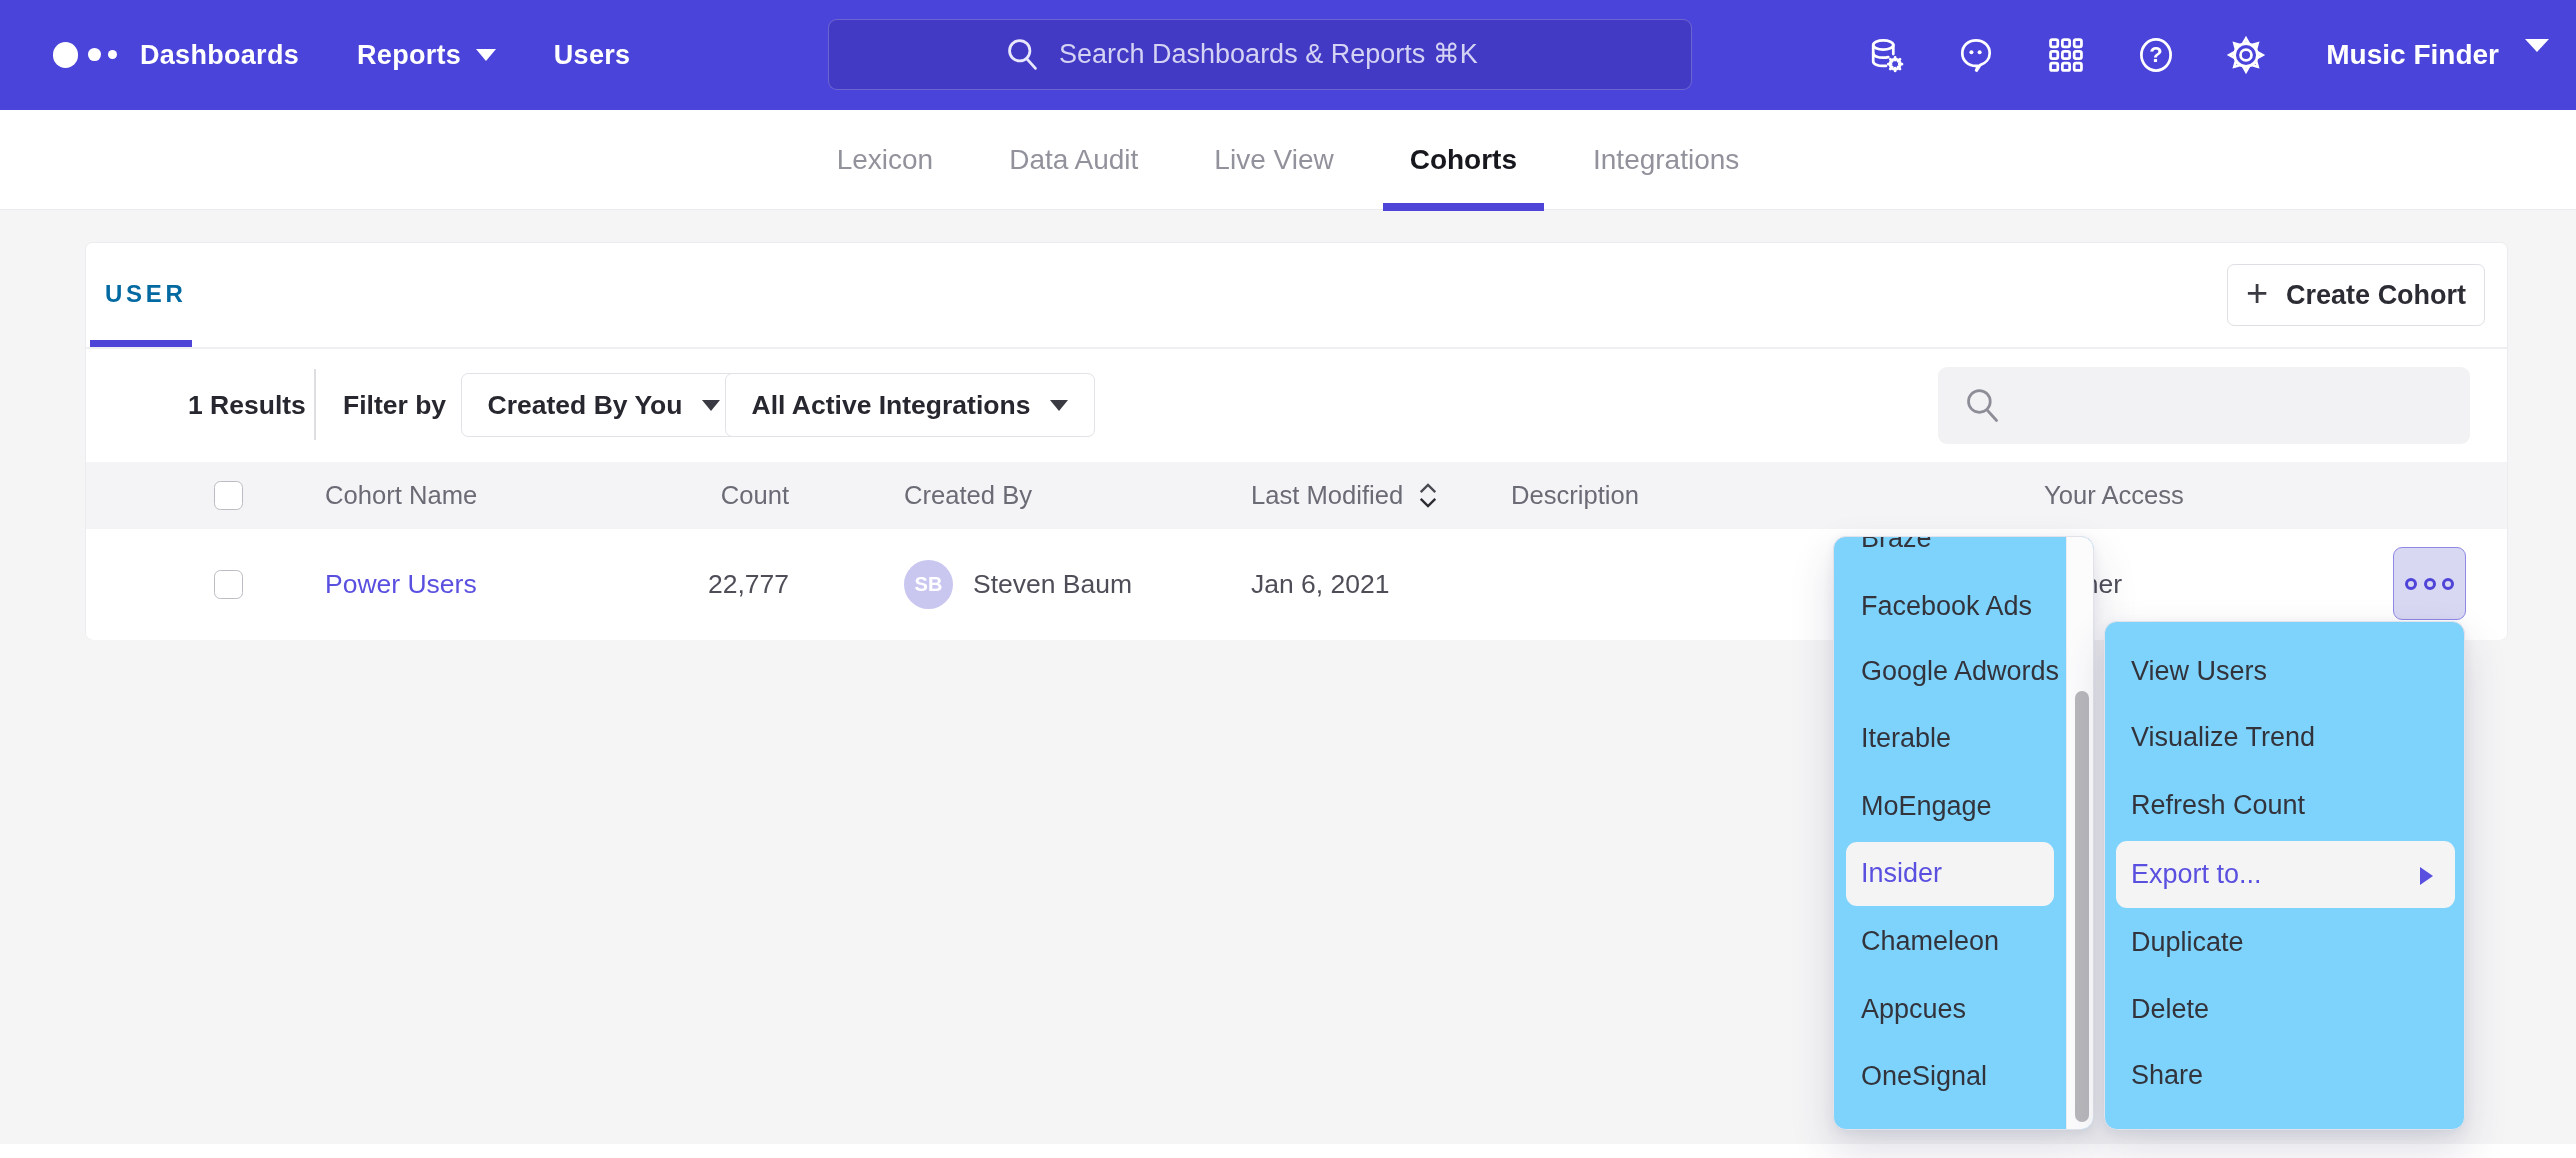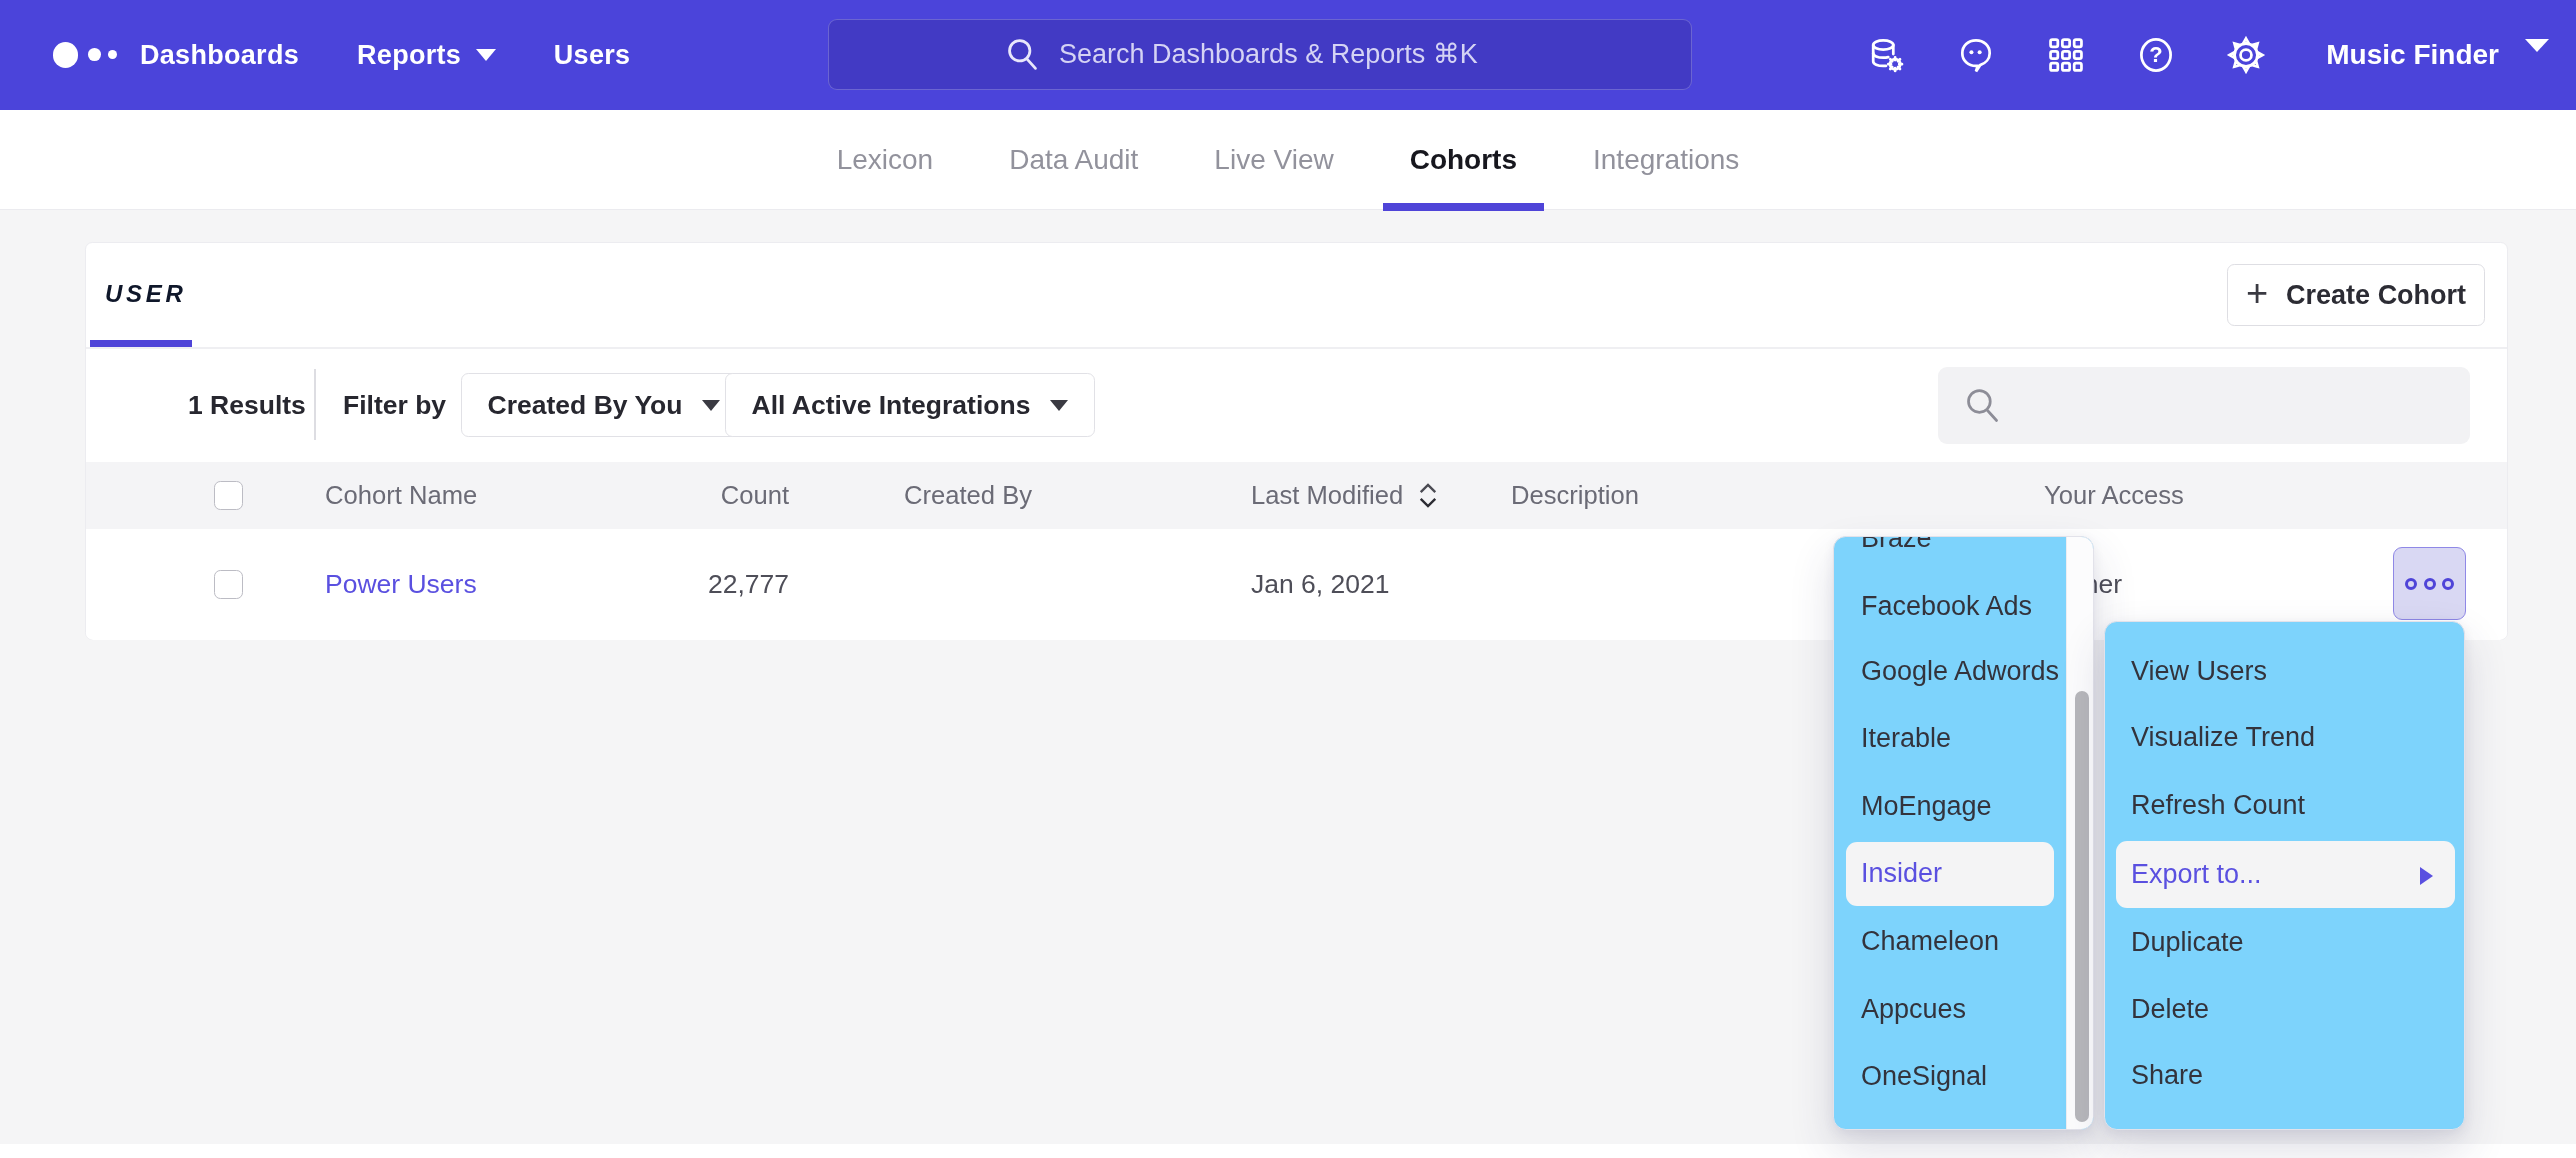--- a/index.html
+++ b/index.html
@@ -28,21 +28,21 @@
   
   .subnav { position:absolute; left:0; top:110px; width:2576px; height:100px; background:#ffffff; border-bottom:1.8px solid #ebebef; display:flex; justify-content:center; }
   .subnav-tabs { display:flex; align-items:center; gap:22px; height:100%; }
   .subtab { position:relative; height:100%; display:flex; align-items:center; padding:4px 27px; font-size:28px; color:#92929c; cursor:pointer; }
   .subtab.active { color:#17171e; font-weight:700; }
   .subtab.active::after { content:""; position:absolute; left:0; right:0; bottom:-1.8px; height:8.2px; background:#4f44d8; }
 
   
   .card { position:absolute; left:85px; top:242px; width:2423px; height:398px; background:#ffffff; border:0.9px solid #ececf0; border-radius:7.3px; }
   .type-tab { position:absolute; left:0px; top:0px; width:106px; height:104px; cursor:pointer; }
-  .type-tab .lbl { position:absolute; left:19px; top:37px; font-size:24px; font-weight:700; letter-spacing:3.7px; color:#0f172a;font-style:italic; }
+  .type-tab .lbl { position:absolute; left:19px; top:37px; font-size:24px; font-weight:700; letter-spacing:3.7px; color:#0369a1; }
   .type-tab::after { content:""; position:absolute; left:3.7px; bottom:0; width:102px; height:7.3px; background:#4f44d8; }
   .card-divider { position:absolute; left:0; top:104px; width:100%; height:1.8px; background:#efeff2; }
   .create-btn { position:absolute; right:22px; top:21px; width:258px; height:62px; border:1.8px solid #dededr; border:1.8px solid #dedee3; border-radius:7.3px; background:#fff; display:flex; align-items:center; justify-content:center; gap:18px; cursor:pointer; }
   .create-btn .plus { font-size:38px; font-weight:400; color:#3a3a42; line-height:1; margin-top:-3.7px; }
   .create-btn .txt { font-size:27px; font-weight:700; color:#2c2c34; }
 
   
   .filter-row { position:absolute; left:0; top:106px; width:100%; height:113px; }
   .results-count { position:absolute; left:102px; top:41px; font-size:26.5px; font-weight:700; color:#27272f; }
   .v-divider { position:absolute; left:228px; top:20px; width:1.8px; height:71px; background:#dddde2; }
@@ -239,20 +239,24 @@
   </div>
 
   <div class="trow">
     <div class="td" style="left:128px;">
         <span class="checkbox"></span>
       </div>
     <div class="td" style="left:239px;">
         <span class="cohort-link">Power Users</span>
       </div>
     <div class="td" style="left:475px; width:228px; justify-content:flex-end;">22,777</div>
+    <div class="td" style="left:818px; gap:20px;">
+      <span class="avatar">SB</span>
+      <span>Steven Baum</span>
+    </div>
     <div class="td" style="left:1165px;">Jan 6, 2021</div>
     <div class="td" style="left:1425px;"></div>
     <div class="access-value">Owner</div>
     <div class="ellipsis-btn">
         <i></i>
         <i></i>
         <i></i>
       </div>
   </div>
 </div>

